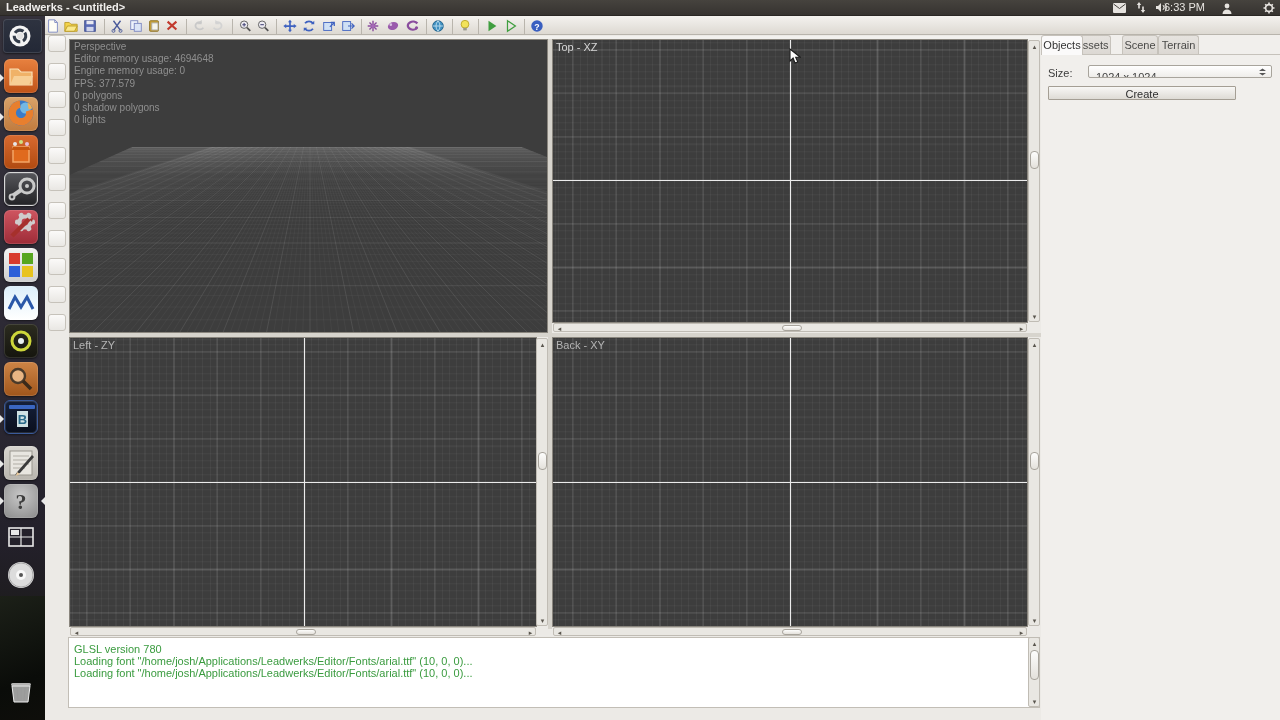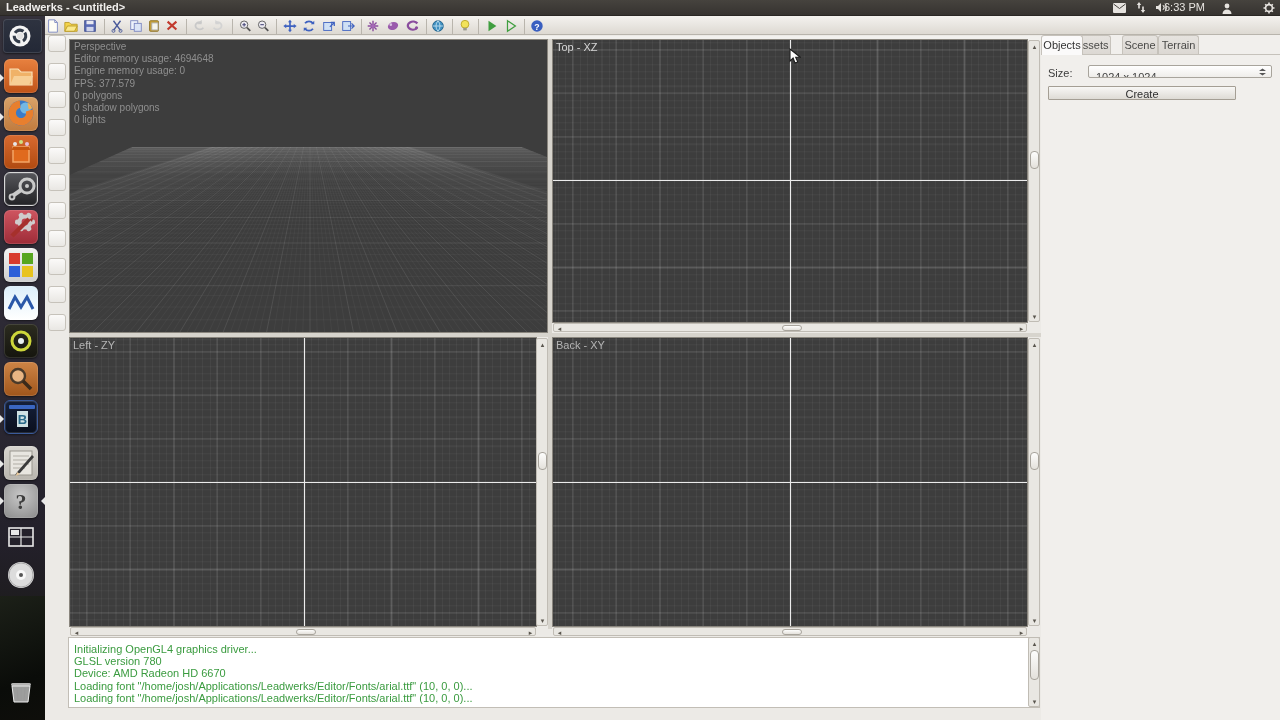--- a/index.html
+++ b/index.html
@@ -482,23 +482,21 @@
         <div class="sbarrow" style="left:1px;top:1px">▴</div>
         <div class="sbarrow" style="left:1px;top:277px">▾</div>
         <div class="sbthumb" style="left:1px;top:113px;width:9px;height:18px"></div>
       </div>
     <div class="sbtrack" style="left:508px;top:611px;width:474px;height:9px">
         <div class="sbarrow" style="left:1px;top:0px">◂</div>
         <div class="sbarrow" style="left:463px;top:0px">▸</div>
         <div class="sbthumb" style="left:228px;top:1px;width:20px;height:6px"></div>
       </div>
     <div id="console">
-        <div>Initializing OpenGL4 graphics driver...</div>
         <div>GLSL version 780</div>
-        <div>Device: AMD Radeon HD 6670</div>
         <div>Loading font "/home/josh/Applications/Leadwerks/Editor/Fonts/arial.ttf" (10, 0, 0)...</div>
         <div>Loading font "/home/josh/Applications/Leadwerks/Editor/Fonts/arial.ttf" (10, 0, 0)...</div>
       </div>
     <div class="sbtrack" style="left:983px;top:621px;width:12px;height:70px">
         <div class="sbarrow" style="left:1px;top:1px">▴</div>
         <div class="sbarrow" style="left:1px;top:59px">▾</div>
         <div class="sbthumb" style="left:1px;top:12px;width:9px;height:30px"></div>
       </div>
     <div id="panel">
       <div class="tab tabact" style="left:0px;width:42px">Objects</div>

